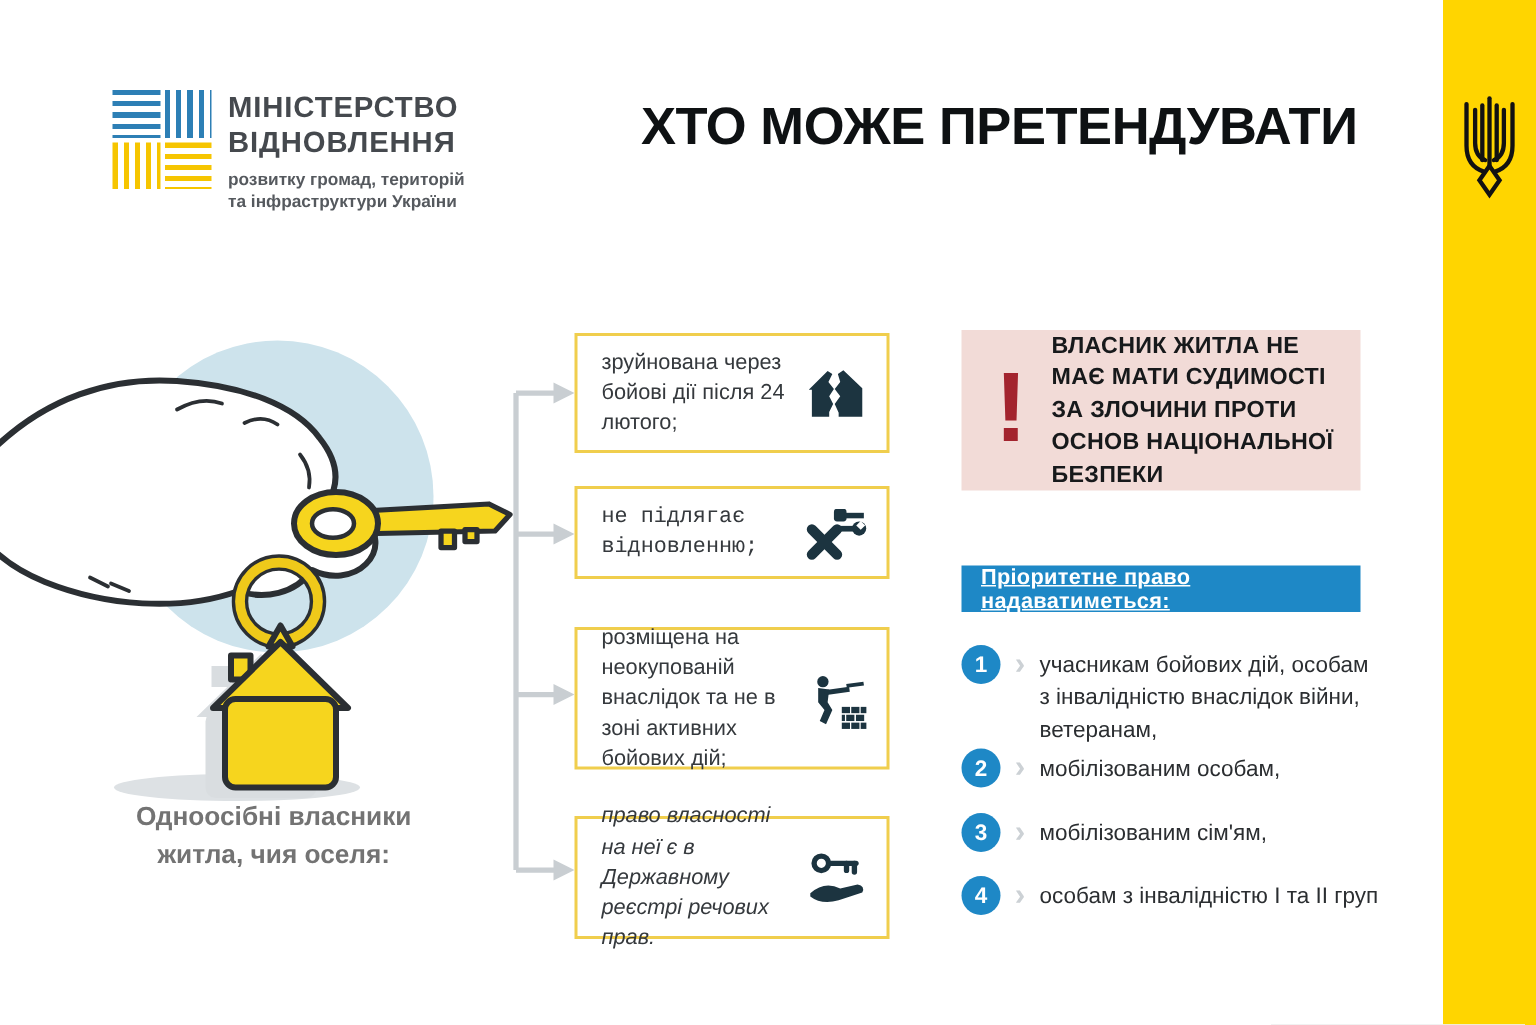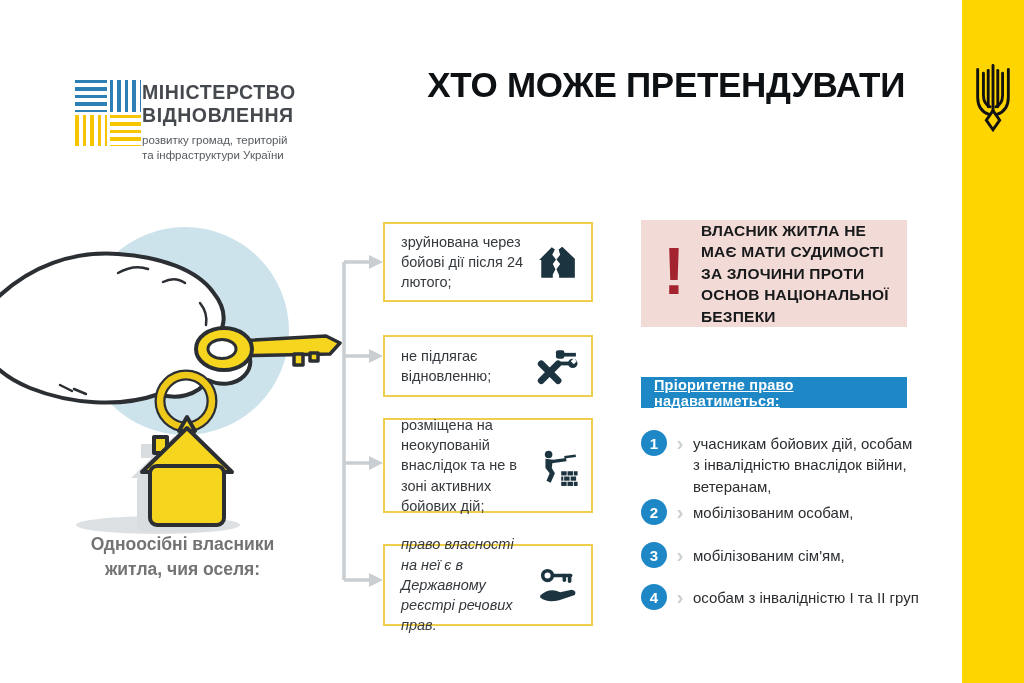--- a/index.html
+++ b/index.html
@@ -8,30 +8,30 @@
   #canvas {
     position:relative; width:1024px; height:683px; background:#ffffff;
     overflow:hidden; margin:0 auto;
   }
 
   
   .yellow-band { position:absolute; right:0; top:0; width:62px; height:683px; background:#FFD500; }
   .trident { position:absolute; left:50%; transform:translateX(-50%); top:60px; }
 
   
-  .logo-wrap { position:absolute; left:75px; top:60px; display:flex; gap:1px;margin-top:20px; }
+  .logo-wrap { position:absolute; left:75px; top:60px; display:flex; gap:11px; }
   .logo-squares { width:66px; height:66px; display:grid; grid-template-columns:1fr 1fr; grid-template-rows:1fr 1fr; gap:3px; }
   .q { width:100%; height:100%; }
   .q-tl { background:repeating-linear-gradient(to bottom,#2D7FB5 0 3.5px,#fff 3.5px 7.5px); }
   .q-tr { background:repeating-linear-gradient(to right,#2D7FB5 0 3.5px,#fff 3.5px 7.5px); }
   .q-bl { background:repeating-linear-gradient(to right,#F6C500 0 3.5px,#fff 3.5px 7.5px); }
   .q-br { background:repeating-linear-gradient(to bottom,#F6C500 0 3.5px,#fff 3.5px 7.5px); }
   .logo-text { padding-top:1px; }
   .logo-title { font-size:19.5px; font-weight:bold; color:#45494e; letter-spacing:.6px; line-height:1.17; }
-  .logo-sub { margin-top:6px; font-size:11.5px; color:#55595e; line-height:1.3; }
+  .logo-sub { margin-top:6px; font-size:11.5px; color:#55595e; line-height:1.3;font-weight:bold; }
 
   .main-title {
     position:absolute; left:324px; right:119px; top:62px; text-align:right;
     font-size:35px; font-weight:800; color:#0e1113; line-height:1.33; letter-spacing:-.3px;
   }
 
   
   .illustration { position:absolute; left:0; top:203px; }
   .caption { position:absolute; left:45px; top:532px; width:275px; text-align:center;
     font-size:17.5px; font-weight:bold; color:#737373; line-height:1.4; }
@@ -40,21 +40,21 @@
   .connector { position:absolute; left:330px; top:238px; }
 
   
   .cond-box {
     position:absolute; left:383px; width:210px; background:#fff;
     border:2px solid #F0CE4D; display:flex; align-items:center; gap:8px; padding:10px 12px 10px 16px;
   }
   .cond-box .txt { flex:1; font-size:14.5px; color:#35393d; line-height:1.4; }
   .cond-box .ic { flex:0 0 44px; display:flex; justify-content:center; }
   #cond-0 { top:222px; height:80px;align-items:center; }
-  #cond-1 { top:335px; height:62px; }
+  #cond-1 { top:324px; height:62px;font-family:Liberation Mono, monospace; }
   #cond-2 { top:418px; height:95px; }
   #cond-3 { top:544px; height:82px;font-style:italic; }
 
   
   .warning-box {
     position:absolute; left:641px; top:220px; width:266px; height:107px;
     background:#F2DBD7; display:flex; align-items:center; gap:16px; padding:10px 14px 10px 22px;
   }
   .warning-mark { font-size:66px; font-weight:800; color:#A3242E; line-height:.85; transform:translateY(-2px); }
   .warning-text { font-size:15.5px; font-weight:bold; color:#17191b; line-height:1.38; letter-spacing:.2px; }

